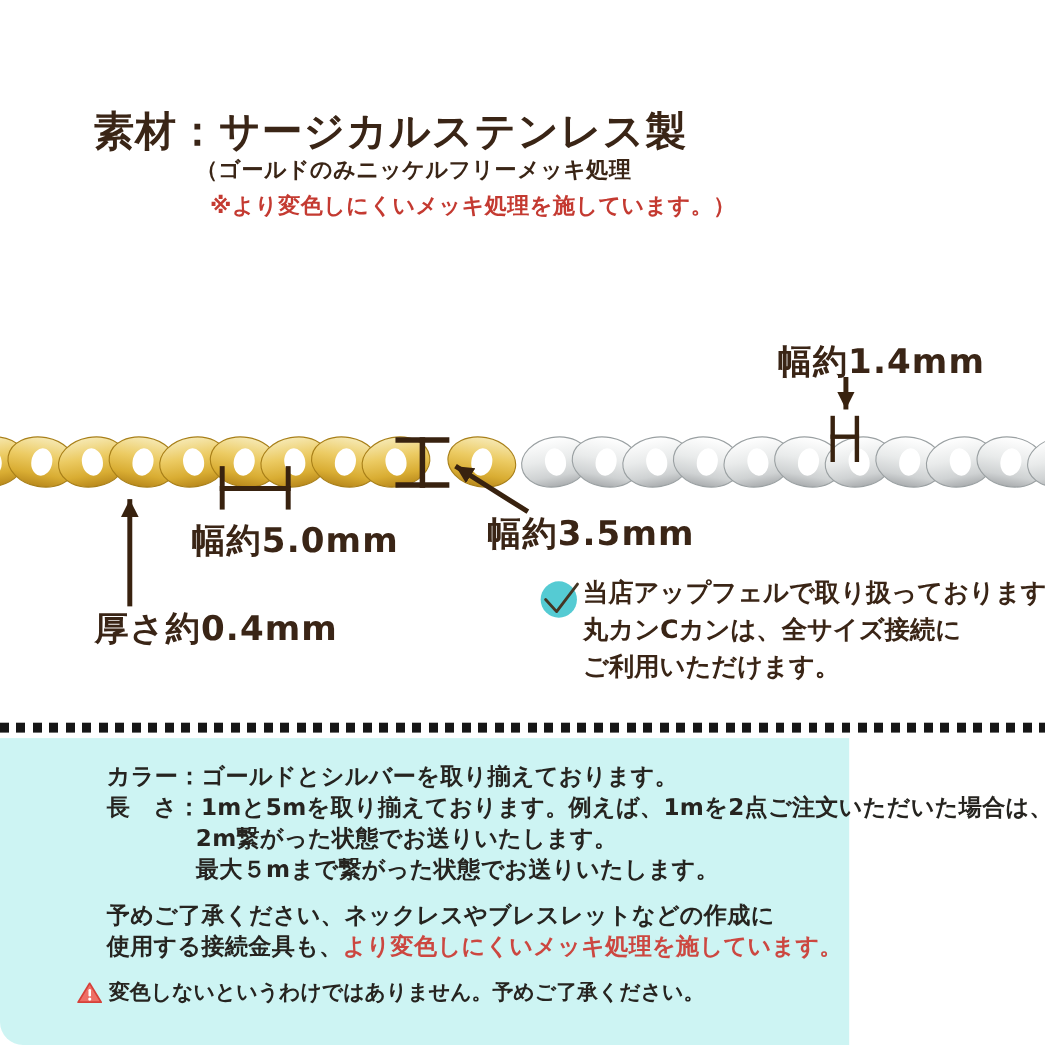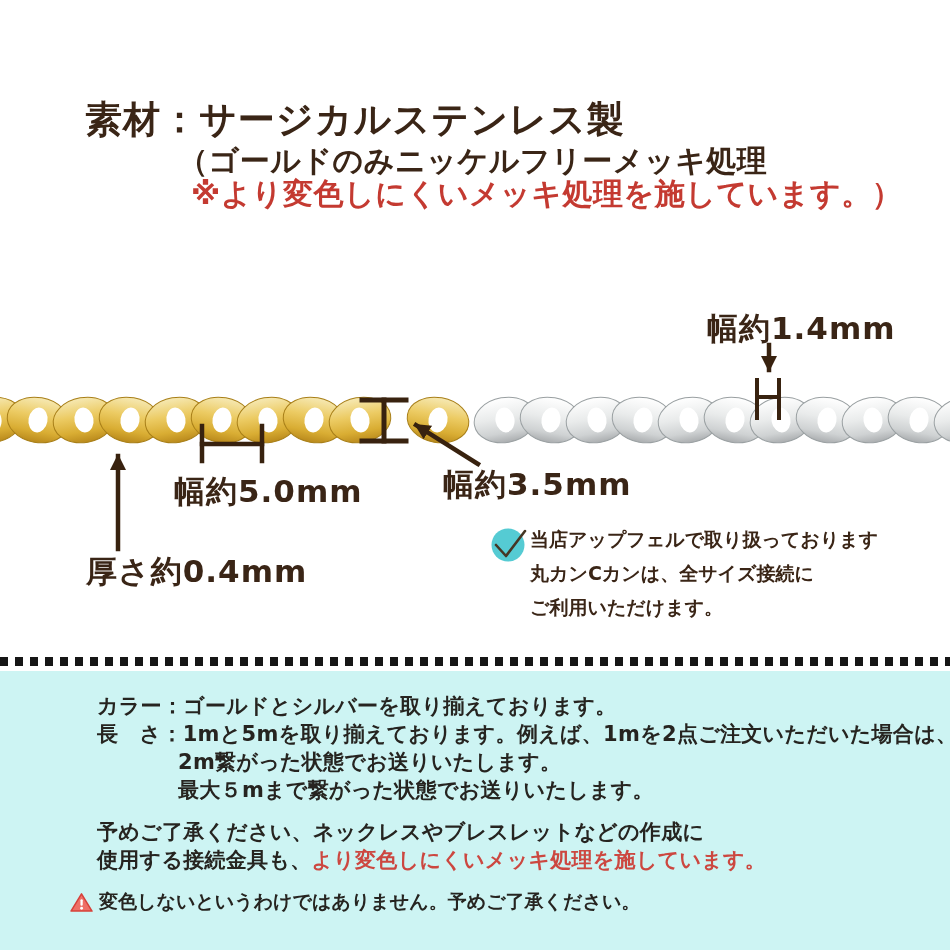--- a/index.html
+++ b/index.html
@@ -1,30 +1,30 @@
 <!DOCTYPE html>
 <html style="--text-dark: #3a2516; --red-accent: #c43a31; --red-accent2: #cc4740; --panel-cyan: #cdf4f3;"><head>
 <meta charset="utf-8">
 <style>
   html,body{margin:0;padding:0;background:#fff;}
   .canvas{
     position:relative;width:950px;height:950px;background:#fff;overflow:hidden;
-    font-family:"DejaVu Sans","Liberation Sans",sans-serif;font-weight:bold;
+    font-family:"DejaVu Sans","Liberation Sans",sans-serif;font-weight:bold;border-radius:21px;
   }
   .abs{position:absolute;white-space:nowrap;}
   .title{font-size:37px;color:var(--text-dark);letter-spacing:1px;}
-  .sub{font-size:30px;color:var(--text-dark);letter-spacing:.5px;}
+  .sub{font-size:20px;color:var(--text-dark);letter-spacing:.5px;}
   .sub.red{color:var(--red-accent);}
   .measure-label{font-size:31px;color:var(--text-dark);letter-spacing:1px;padding-left:12px;}
-  .note-block{font-size:19px;line-height:34px;color:var(--text-dark);}
+  .note-block{font-size:23px;line-height:34px;color:var(--text-dark);}
   .divider{
     position:absolute;left:0;top:657px;width:950px;height:9px;
     background:repeating-linear-gradient(90deg,#161616 0 8px,#ffffff 8px 15px);
   }
-  .panel{position:absolute;left:0;top:671px;width:950px;height:279px;background:var(--panel-cyan);}
+  .panel{position:absolute;left:0;top:671px;width:772px;height:279px;background:var(--panel-cyan);}
   .panel-text{font-size:21px;line-height:28px;color:#262420;letter-spacing:.3px;}
   .indent{padding-left:81px;}
   .red-inline{color:var(--red-accent2);}
   .warn-text{font-size:19px;color:#262420;}
   svg{display:block;}
   .overlay{position:absolute;left:0;top:0;pointer-events:none;}
 </style>
 </head>
 <body>
 

